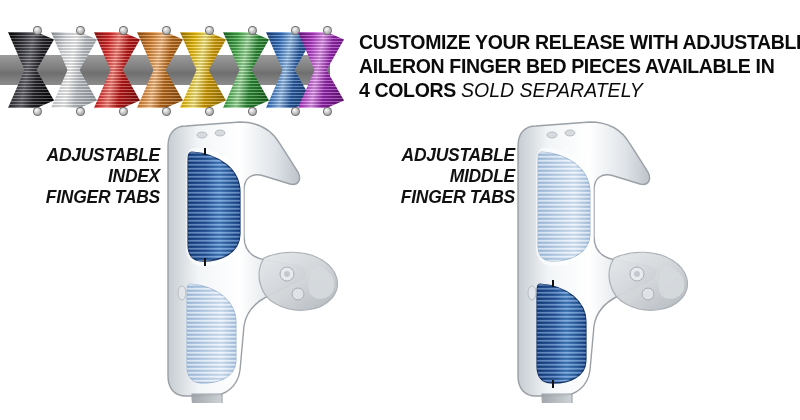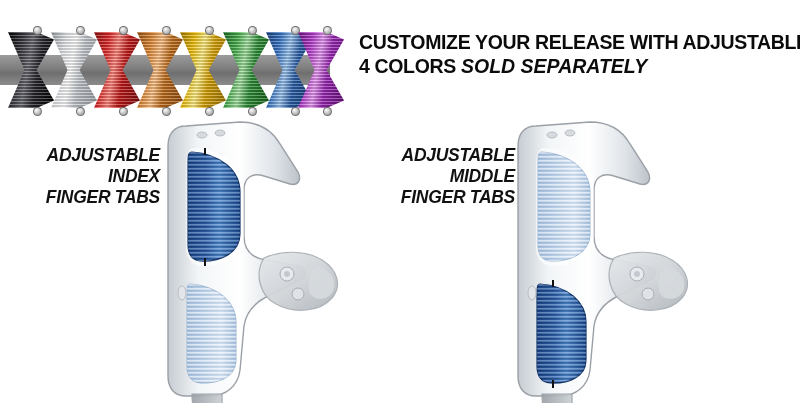--- a/index.html
+++ b/index.html
@@ -40,21 +40,21 @@
   .swatch .pin.bot{top:85px;}
 
   
   #headline{
     position:absolute;left:359px;top:30px;width:441px;
     color:#0b0b0b;font-weight:bold;font-size:19.5px;line-height:24px;
     letter-spacing:-0.35px;
     font-family:"Liberation Sans",sans-serif;
   }
   #headline div{white-space:nowrap;}
-  #headline .soft{font-style:italic;font-weight:bold;letter-spacing:0;}
+  #headline .soft{font-style:italic;font-weight:normal;letter-spacing:0;}
 
   
   .tab-label{
     position:absolute;color:#111;font-weight:bold;font-style:italic;
     font-size:19px;line-height:21px;text-align:right;
     font-family:"Liberation Sans",sans-serif;
     letter-spacing:-0.3px;transform:scaleX(.92);transform-origin:right top;
   }
   #label-index{left:0;top:144px;width:160px;}
   #label-middle{left:330px;top:144px;width:185px;}
@@ -126,20 +126,21 @@
     <div class="swatch" style="left:292px;">
       <div class="body" style="background-image:linear-gradient(100deg,#701487 0%,#b93ed0 26%,#e79cf2 44%,#9a27b4 62%,#661079 100%);"></div>
       <div class="rib"></div>
       <div class="pin top"></div>
       <div class="pin bot"></div>
     </div>
   </div>
 
   <div id="headline">
     <div>CUSTOMIZE YOUR RELEASE WITH ADJUSTABLE</div>
+    <div>AILERON FINGER BED PIECES AVAILABLE IN</div>
     <div><span>4 COLORS</span> <span class="soft">SOLD SEPARATELY</span></div>
   </div>
 
   <div class="tab-label" id="label-index">
     <span>ADJUSTABLE INDEX</span>
     <span>FINGER TABS</span>
   </div>
 
   <div class="tab-label" id="label-middle">
     <span>ADJUSTABLE MIDDLE</span>

